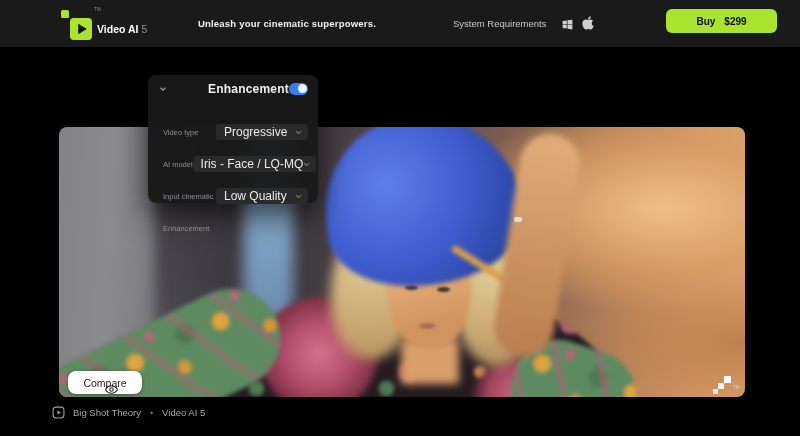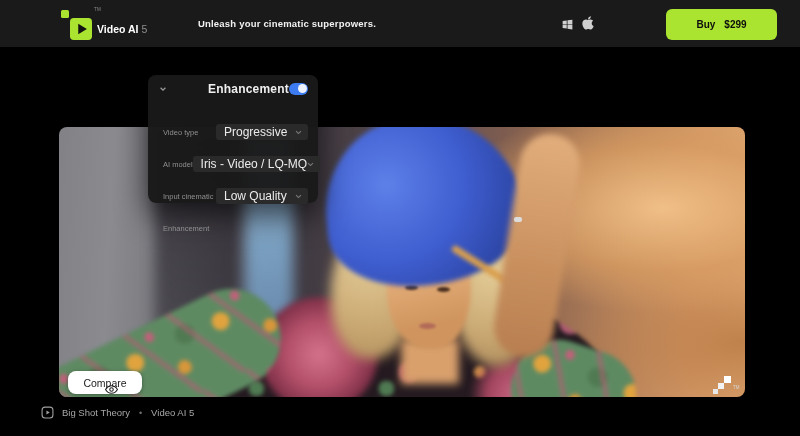--- a/index.html
+++ b/index.html
@@ -13,21 +13,21 @@
   .logo-main{position:absolute;left:12px;top:12px;width:22px;height:22px;}
   .logo-tm{position:absolute;left:36px;top:1px;font-size:4.5px;color:#8d8d8d;letter-spacing:.3px;}
   .logo-text{position:absolute;left:39px;top:17px;font-size:10.5px;font-weight:700;color:#fff;white-space:nowrap;}
   .logo-ver{color:#8e8e8e;font-weight:400;margin-left:3px;}
   .tagline{position:absolute;left:287px;top:0;transform:translateX(-50%);line-height:47px;
            font-size:9.5px;font-weight:700;color:#f2f2f2;white-space:nowrap;letter-spacing:.2px;}
   .sysreq{position:absolute;left:453px;top:0;line-height:47px;font-size:9.5px;color:#c9c9c9;
           text-decoration:none;cursor:pointer;white-space:nowrap;}
   .plat-win{position:absolute;left:561px;top:17px;width:13px;height:13px;cursor:pointer;}
   .plat-apple{position:absolute;left:581px;top:15px;width:14px;height:16px;cursor:pointer;}
-  .buy-btn{position:absolute;left:666px;top:9px;width:111px;height:31px;background:#aae330;border:none;
+  .buy-btn{position:absolute;left:666px;top:9px;width:111px;height:24px;background:#aae330;border:none;
            border-radius:6px;display:flex;align-items:center;justify-content:center;gap:9px;
            font-family:inherit;font-size:10px;font-weight:700;color:#0d0d0d;cursor:pointer;}
 
   
   .photo{position:absolute;left:59px;top:127px;width:686px;height:270px;border-radius:8px;overflow:hidden;z-index:5;
     background:
       radial-gradient(42% 52% at 88% 30%, rgba(242,193,137,.95) 0%, rgba(216,156,97,.75) 45%, rgba(216,156,97,0) 75%),
       radial-gradient(36% 46% at 100% 80%, rgba(184,120,66,.8) 0%, rgba(184,120,66,0) 70%),
       linear-gradient(93deg,#818186 0%,#8a8a8f 8%,#77777c 17%,#55525a 27%,#403a42 36%,#514547 47%,#6e5450 58%,#8f664f 70%,#b8845c 82%,#d49a69 92%,#dfa873 100%);}
   .photo *{position:absolute;}
@@ -94,21 +94,21 @@
   .toggle .knob{position:absolute;right:1.5px;top:1.5px;width:9px;height:9px;border-radius:50%;background:#eef3ff;}
   .panel-rows{position:absolute;left:15px;top:33px;right:10px;}
   .prow{display:flex;align-items:center;height:16px;margin-bottom:7px;margin-top:16px;}
   .plabel{width:53px;font-size:7.5px;color:#8f8f8f;white-space:nowrap;}
   .dd{flex:1;height:16px;background:#2a2a2a;border-radius:3px;display:flex;align-items:center;
       padding:0 6px 0 8px;box-sizing:border-box;cursor:pointer;}
   .dd-val{font-size:12px;color:#ececec;font-weight:400;white-space:nowrap;flex:1;}
   .dd-chev{width:7px;height:5px;display:inline-flex;}
 
   
-  .caption{position:absolute;left:41px;top:405px;height:15px;display:flex;align-items:center;gap:8px;z-index:6;justify-content:space-between;}
+  .caption{position:absolute;left:52px;top:405px;height:15px;display:flex;align-items:center;gap:8px;z-index:6;justify-content:space-between;}
   .cap-icon{width:13px;height:13px;display:inline-flex;}
   .cap-text{font-size:9.5px;color:#a8a8a8;white-space:nowrap;}
   .cap-dot{font-size:9px;color:#6f6f6f;margin:0 1px;}
 </style>
 </head>
 <body>
 
 <div class="stage">
 
   <header class="topbar">
@@ -119,20 +119,21 @@
             <rect width="24" height="24" rx="4" fill="#aae330"></rect>
             <path d="M9 6.2l9.4 5.8L9 17.8z" fill="#121212"></path>
           </svg>
       </span>
       <span class="logo-tm">TM</span>
       <span class="logo-text"><span>Video AI</span><span class="logo-ver">5</span></span>
     </div>
 
     <div class="tagline">Unleash your cinematic superpowers.</div>
 
+    <a class="sysreq">System Requirements</a>
 
     <span class="plat-win">
       <svg width="13" height="13" viewBox="0 0 24 24" fill="#cfcfcf">
           <path d="M3 5.6l7.6-1.1v7H3zM12 4.3L21 3v8.5h-9zM3 12.5h7.6v7L3 18.4zM12 12.5h9V21l-9-1.3z"></path>
         </svg>
     </span>
     <span class="plat-apple">
       <svg width="14" height="16" viewBox="0 0 170 170" fill="#cfcfcf">
           <path d="M150.6 130.2c-2.4 5.6-5.2 10.7-8.6 15.4-4.6 6.4-8.4 10.8-11.3 13.3-4.5 4.1-9.3 6.2-14.5 6.3-3.7 0-8.2-1.1-13.4-3.2-5.2-2.1-10-3.2-14.4-3.2-4.6 0-9.5 1.1-14.8 3.2-5.3 2.2-9.5 3.3-12.8 3.4-5 .2-9.9-2-14.7-6.5-3.1-2.7-7-7.3-11.8-13.9-5.1-7-9.3-15.2-12.6-24.5C18.2 110.4 16.4 100.7 16.4 91.3c0-10.8 2.3-20.1 7-27.9 3.7-6.3 8.6-11.2 14.7-14.9 6.1-3.7 12.8-5.5 20-5.7 3.9 0 9.1 1.2 15.5 3.6 6.4 2.4 10.5 3.6 12.3 3.6 1.3 0 5.9-1.4 13.5-4.2 7.3-2.6 13.4-3.7 18.4-3.2 13.6 1.1 23.9 6.5 30.7 16.2-12.2 7.4-18.2 17.7-18.1 31 .1 10.3 3.9 18.9 11.3 25.7 3.4 3.2 7.1 5.7 11.3 7.4-.9 2.6-1.9 5.1-2.9 7.5zM119.1 7.2c0 8.1-3 15.6-8.8 22.6-7 8.3-15.6 13.1-24.8 12.4-.1-1-.2-2-.2-3.1 0-7.7 3.4-16 9.3-22.8 3-3.4 6.8-6.3 11.4-8.6 4.6-2.3 8.9-3.5 13-3.7.1 1.1.1 2.1.1 3.2z"></path>
         </svg>
@@ -204,21 +205,21 @@
               <svg width="7" height="5" viewBox="0 0 10 7" fill="none" stroke="#7a7a7a" stroke-width="1.6">
                 <path d="M1.5 1.5l3.5 3.5 3.5-3.5"></path>
               </svg>
             </span>
         </div>
       </div>
 
       <div class="prow">
         <span class="plabel">AI model</span>
         <div class="dd">
-          <span class="dd-val">Iris - Video / LQ-MQ</span>
+          <span class="dd-val">Iris - Face / LQ-MQ</span>
           <span class="dd-chev">
               <svg width="7" height="5" viewBox="0 0 10 7" fill="none" stroke="#7a7a7a" stroke-width="1.6">
                 <path d="M1.5 1.5l3.5 3.5 3.5-3.5"></path>
               </svg>
             </span>
         </div>
       </div>
 
       <div class="prow">
         <span class="plabel">Input cinematic</span>

